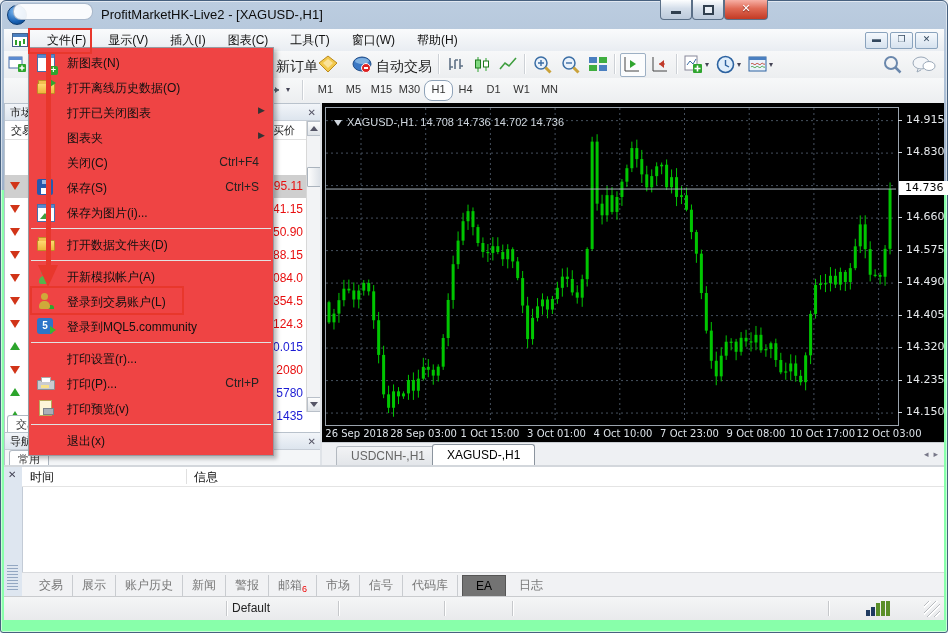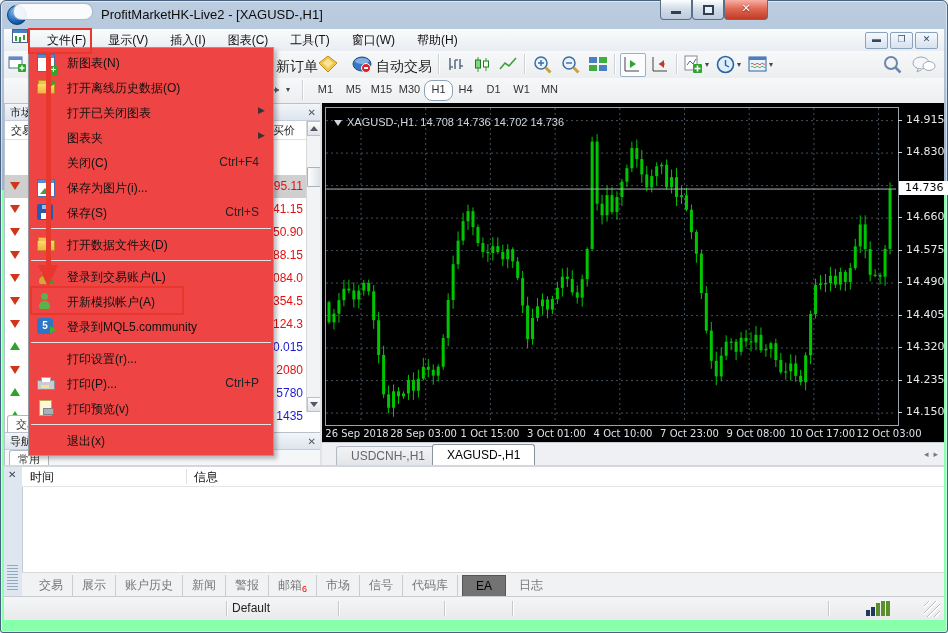--- a/index.html
+++ b/index.html
@@ -14,21 +14,21 @@
   .ttext{position:absolute;left:101px;top:7px;font-size:13px;color:#0c0c0c;}
   .winbtns{position:absolute;right:8px;top:0;display:flex;}
   .wbtn{width:30px;height:19px;border:1px solid #5a6f87;border-top:none;border-radius:0 0 4px 4px;background:linear-gradient(#fdfeff,#d3dde9 45%,#bccadb);margin-left:0;position:relative;}
   .wbtn.close{width:42px;background:linear-gradient(#f7b0a5,#e06a55 45%,#c33a24);}
   .wbtn .mingl{position:absolute;left:10px;bottom:5px;width:10px;height:3px;background:#31404f;}
   .wbtn .resgl{position:absolute;left:10px;top:5px;width:7px;height:6px;border:2px solid #31404f;background:#e8eef5;}
   .wbtn .xgl{position:absolute;left:0;top:2px;width:100%;text-align:center;color:#fff;font-size:11px;font-weight:bold;text-shadow:0 1px 1px #7c1d10;}
   
   .client{position:absolute;left:4px;top:29px;width:940px;height:590px;background:#f0f0f0;}
   
-  .menubar{position:absolute;left:0;top:0;width:940px;height:22px;background:linear-gradient(#fafbfc,#e9edf2);border-bottom:1px solid #d9dde2;display:flex;align-items:flex-start;}
+  .menubar{position:absolute;left:0;top:0;width:940px;height:22px;background:linear-gradient(#fafbfc,#e9edf2);border-bottom:1px solid #d9dde2;display:flex;align-items:center;}
   .mdi-icon{width:14px;height:12px;border:1px solid #44628c;background:#fff;margin:0 8px 0 8px;position:relative;}
   .mdi-icon::before{content:"";position:absolute;left:0;top:0;width:100%;height:3px;background:#4a7fc0;}
   .mdi-icon::after{content:"";position:absolute;left:2px;bottom:1px;width:2px;height:5px;background:#2da02d;box-shadow:4px 1px 0 #2da02d,8px -1px 0 #2da02d;}
   .mb-item{font-size:12px;color:#111;padding:3px 11px;}
   .mdibtns{position:absolute;right:6px;top:3px;display:flex;gap:2px;}
   .mdib{width:21px;height:15px;border:1px solid #8aa3bd;border-radius:2px;background:linear-gradient(#f5f9fd,#d6e2ef);position:relative;}
   .mdib i{position:absolute;font-style:normal;color:#33485e;font-size:9px;left:0;top:1px;width:100%;text-align:center;}
   
   .toolbar1{position:absolute;left:0;top:22px;width:940px;height:27px;background:linear-gradient(#f7f8f9,#eceef0);border-bottom:1px solid #d8dadd;}
   .toolbar2{position:absolute;left:0;top:49px;width:940px;height:25px;background:linear-gradient(#f7f8f9,#eceef0);border-bottom:1px solid #cfd2d6;}
@@ -714,41 +714,41 @@
     </div>
     <div class="menu-item">
       <span class="mi-label">图表夹</span>
       <span class="mi-sub">▶</span>
     </div>
     <div class="menu-item">
       <span class="mi-label">关闭(C)</span>
       <span class="mi-short">Ctrl+F4</span>
     </div>
     <div class="menu-item">
-      <span class="mi-icon icon-save-picture-icon"></span>
-      <span class="mi-label">保存为图片(i)...</span>
-    </div>
-    <div class="menu-item">
       <span class="mi-icon icon-save-icon"></span>
       <span class="mi-label">保存(S)</span>
       <span class="mi-short">Ctrl+S</span>
     </div>
+    <div class="menu-item">
+      <span class="mi-icon icon-save-picture-icon"></span>
+      <span class="mi-label">保存为图片(i)...</span>
+    </div>
     <div class="menu-sep"></div>
     <div class="menu-item">
       <span class="mi-icon icon-data-folder-icon"></span>
       <span class="mi-label">打开数据文件夹(D)</span>
     </div>
     <div class="menu-sep"></div>
     <div class="menu-item">
+      <span class="mi-icon icon-demo-account-icon"></span>
+      <span class="mi-label">开新模拟帐户(A)</span>
+    </div>
+    <div class="menu-item">
       <span class="mi-icon icon-login-account-icon"></span>
       <span class="mi-label">登录到交易账户(L)</span>
-    </div>
-    <div class="menu-item">
-      <span class="mi-icon icon-demo-account-icon"></span>
-      <span class="mi-label">开新模拟帐户(A)</span>
     </div>
     <div class="menu-item">
       <span class="mi-icon icon-mql5-icon"></span>
       <span class="mi-label">登录到MQL5.community</span>
     </div>
     <div class="menu-sep"></div>
     <div class="menu-item">
       <span class="mi-label">打印设置(r)...</span>
     </div>
     <div class="menu-item">

